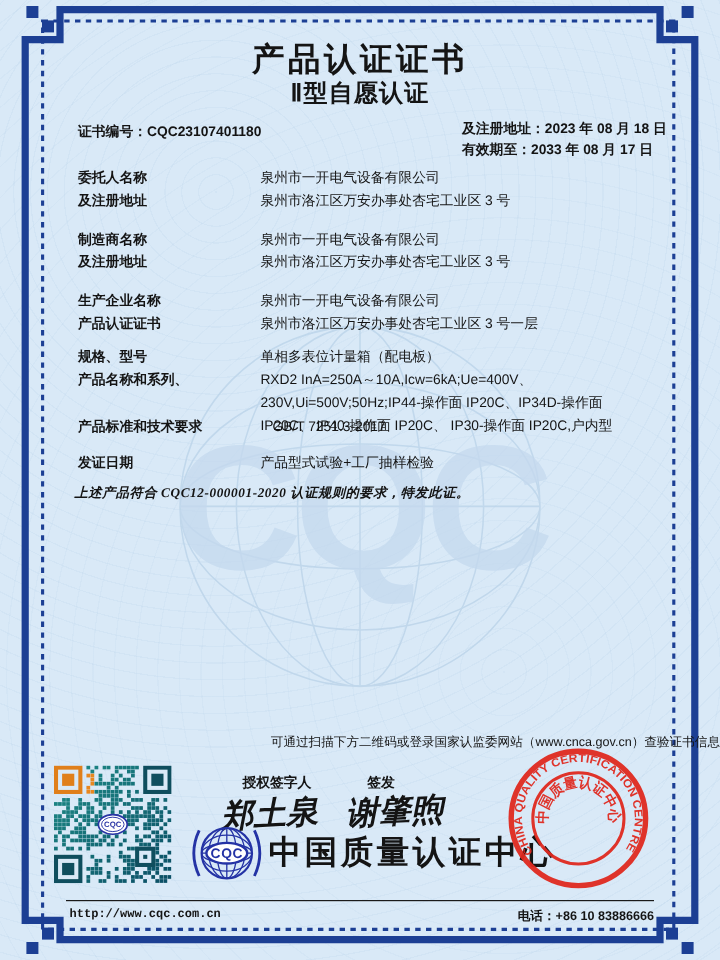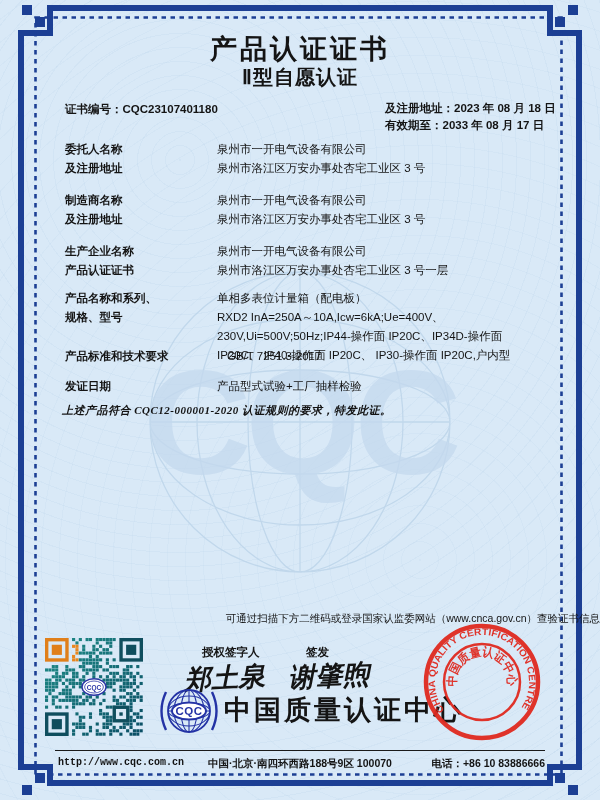--- a/index.html
+++ b/index.html
@@ -108,22 +108,22 @@
         <div>生产企业名称</div>
         <div>产品认证证书</div>
       </div>
     <div class="fvalue">
         <div>泉州市一开电气设备有限公司</div>
         <div>泉州市洛江区万安办事处杏宅工业区 3 号一层</div>
       </div>
   </div>
   <div class="abs frow" style="top:289px">
     <div class="flabel">
+        <div>规格、型号</div>
         <div>产品名称和系列、</div>
-        <div>规格、型号</div>
       </div>
     <div class="fvalue">
         <div>单相多表位计量箱（配电板）</div>
         <div>RXD2 InA=250A～10A,Icw=6kA;Ue=400V、 230V,Ui=500V;50Hz;IP44-操作面 IP20C、IP34D-操作面 IP20C、 IP40-操作面 IP20C、 IP30-操作面 IP20C,户内型</div>
       </div>
   </div>
   <div class="abs frow" style="top:347px">
     <div class="flabel" style="flex-basis:130px;width:130px">产品标准和技术要求</div>
     <div class="fvalue">GB/T 7251.3-2017</div>
   </div>
@@ -529,16 +529,15 @@
         <textPath href="#sealring" startOffset="0" textLength="205" lengthAdjust="spacingAndGlyphs">CHINA QUALITY CERTIFICATION CENTRE</textPath>
       </text>
       <text font-family="Liberation Sans,sans-serif" font-weight="bold" font-size="12" fill="#e02a20">
         <textPath href="#sealinner" startOffset="0" textLength="90" lengthAdjust="spacingAndGlyphs">中国质量认证中心</textPath>
       </text>
     </g>
   </svg>
 
   <div class="abs footrule"></div>
   <div class="abs footer f-web">http://www.cqc.com.cn</div>
-  <div class="abs footer f-addr">中国·北京·南四环西路188号9区  100070</div>
   <div class="abs footer f-tel">电话：+86 10 83886666</div>
 
 </div>
 
 </body></html>

